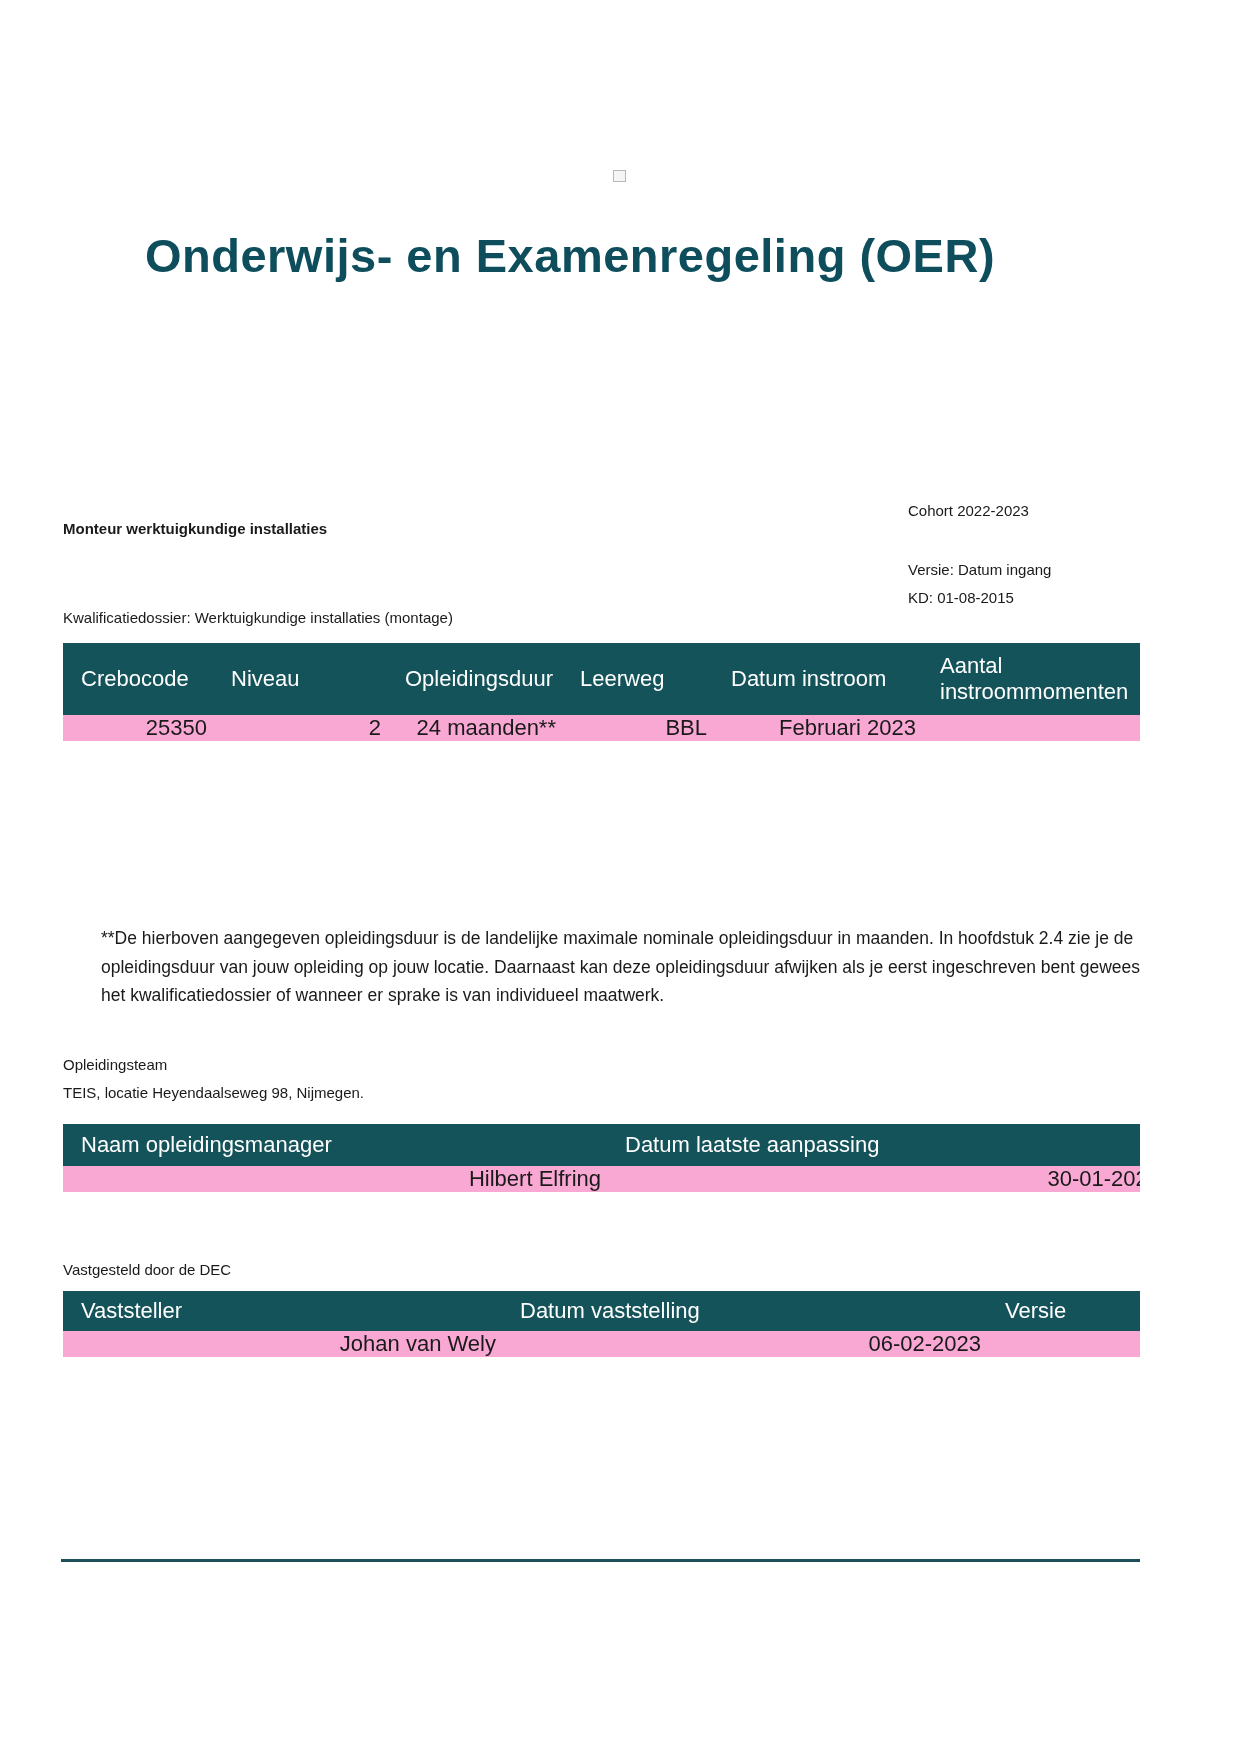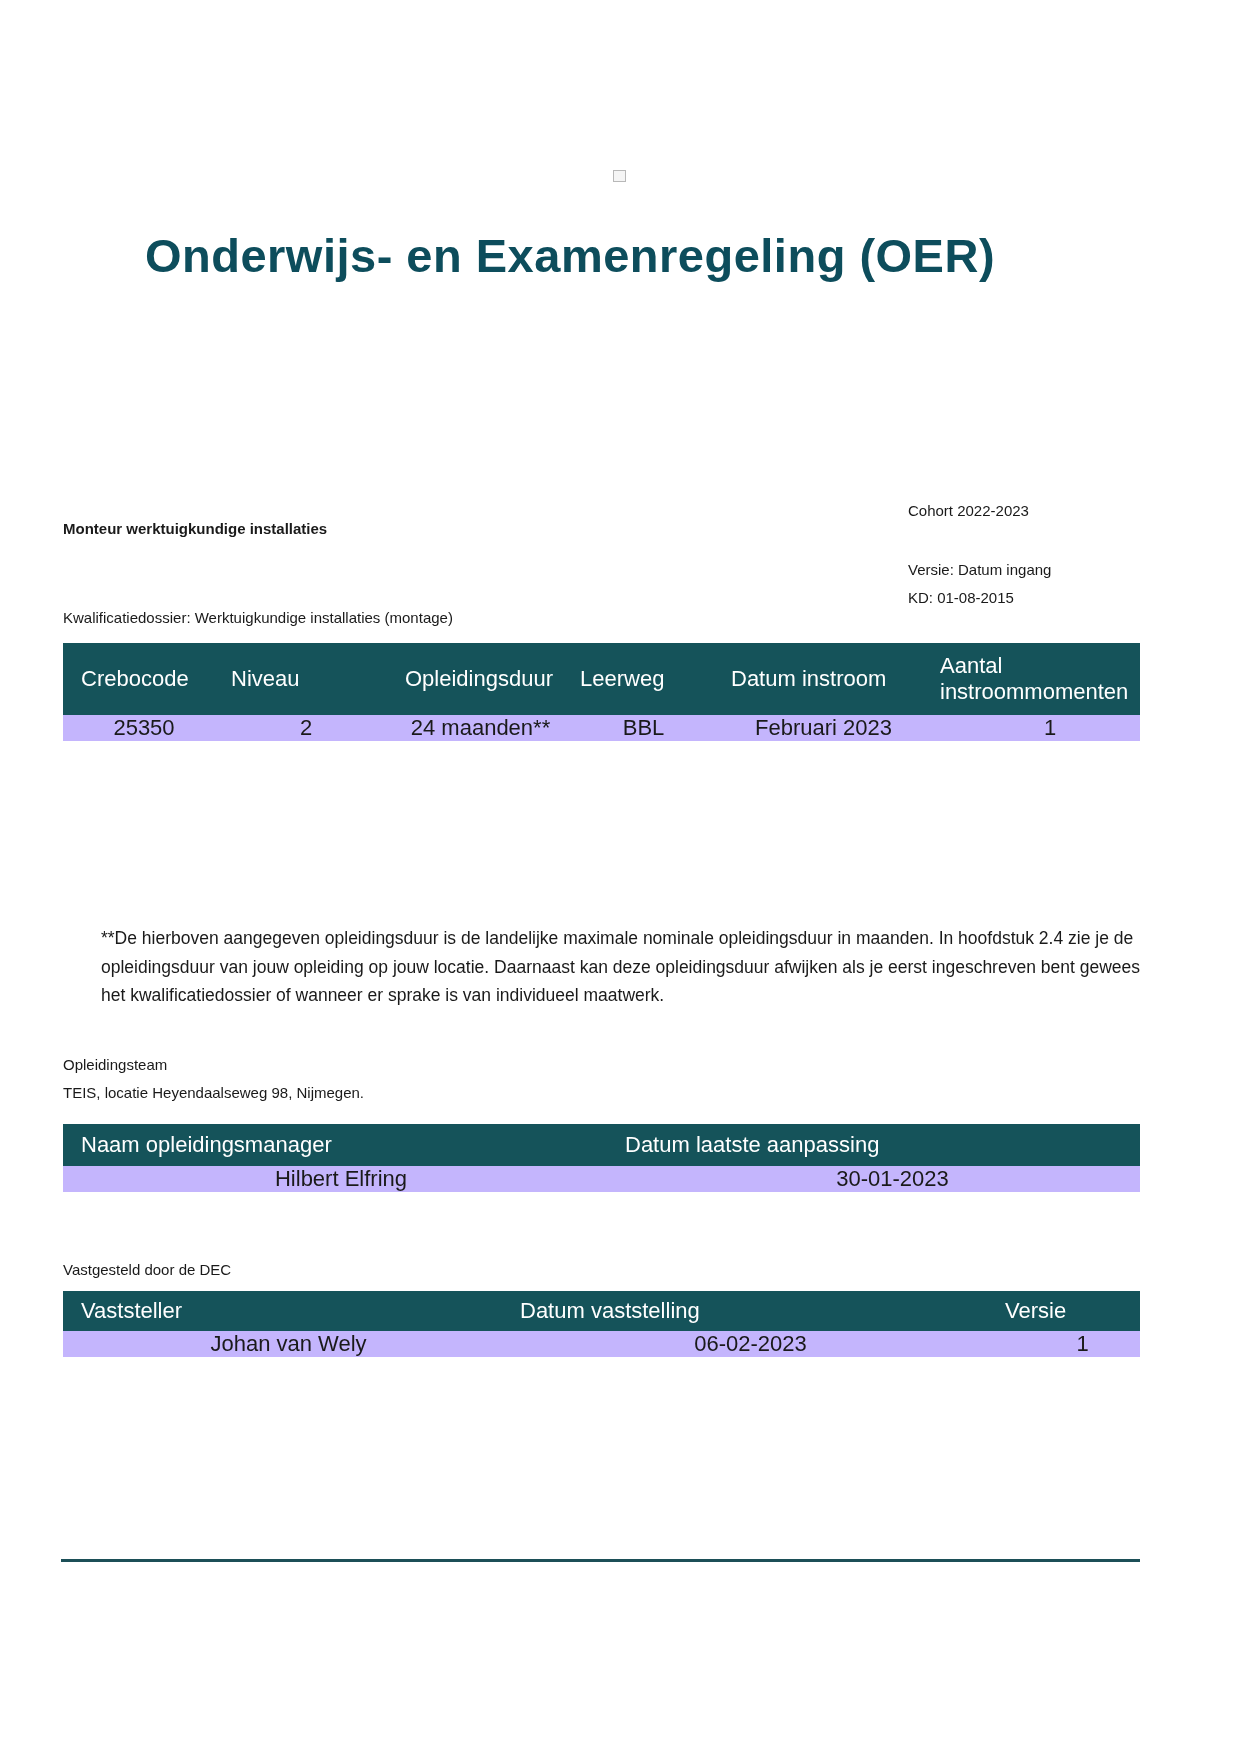--- a/index.html
+++ b/index.html
@@ -42,24 +42,24 @@
   }
   table.doc-table th {
     background: #15535a;
     color: #ffffff;
     font-weight: normal;
     text-align: left;
     vertical-align: middle;
     padding: 0 6px 0 18px;
   }
   table.doc-table td {
-    text-align: center;
+    text-align: right;
     vertical-align: top;
     padding: 0 6px 0 18px;
-    background: #c4b5fd;
+    background: #f9a8d4;
   }
   .t1 { top: 643px; }
   .t1 th { height: 72px; line-height: 26px; }
   .t1 td { padding-top: 60px; }
   .wrap-narrow { display: inline-block; max-width: 172px; line-height: 26px; }
 
   .t2 { top: 1124px; }
   .t2 th { height: 42px; }
   .t2 td { padding-top: 28px; }
 

